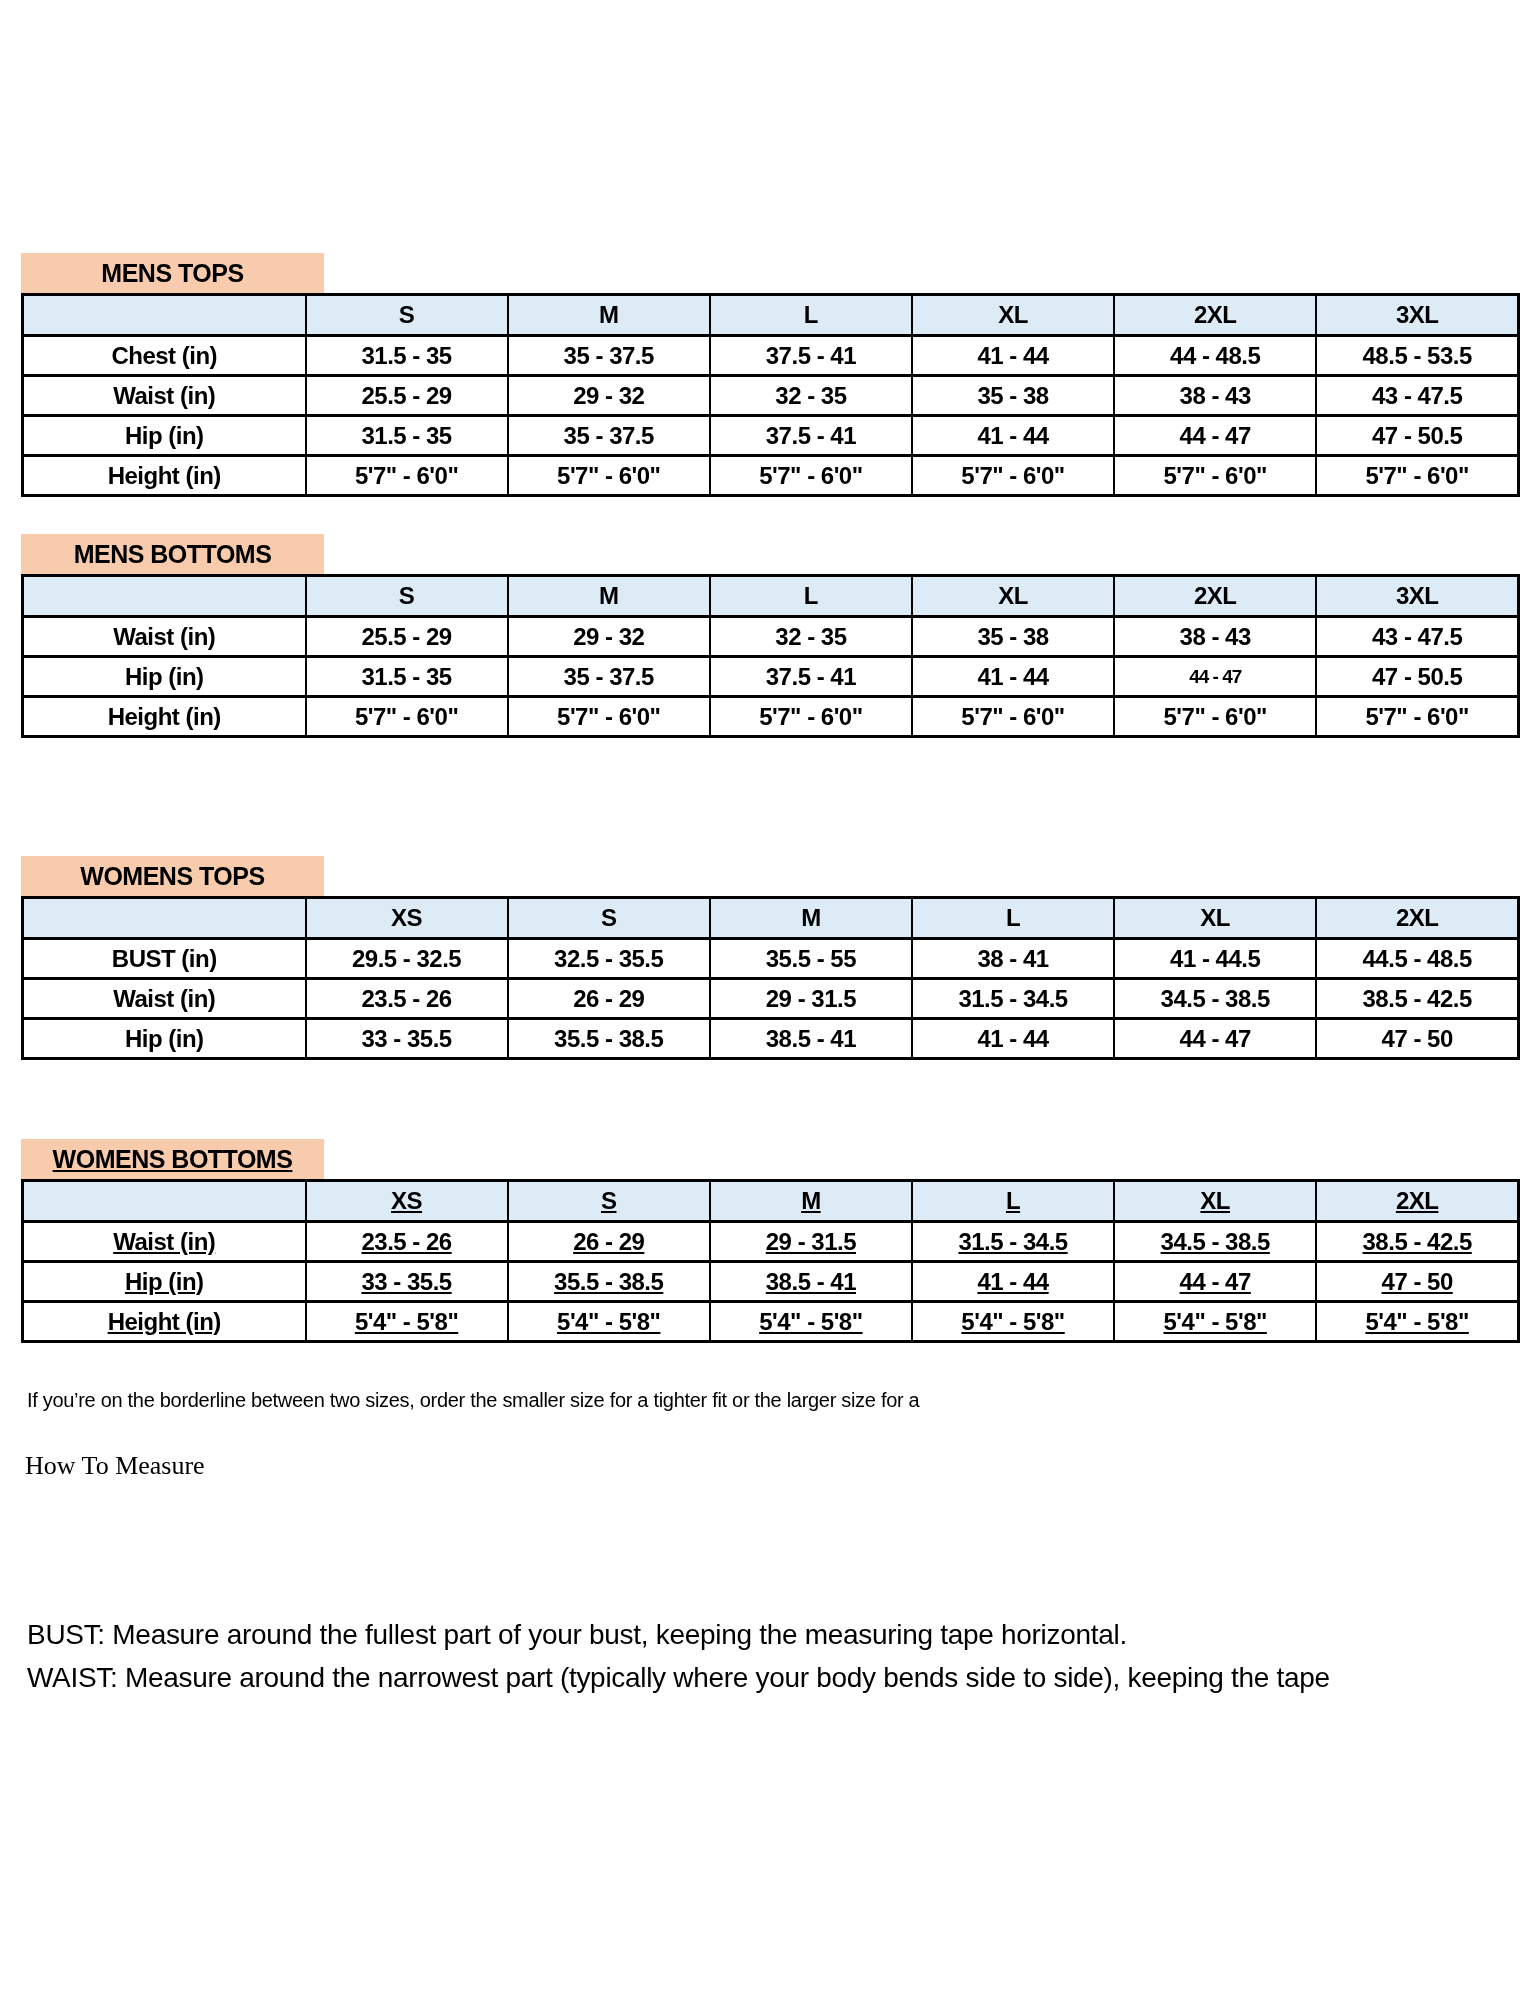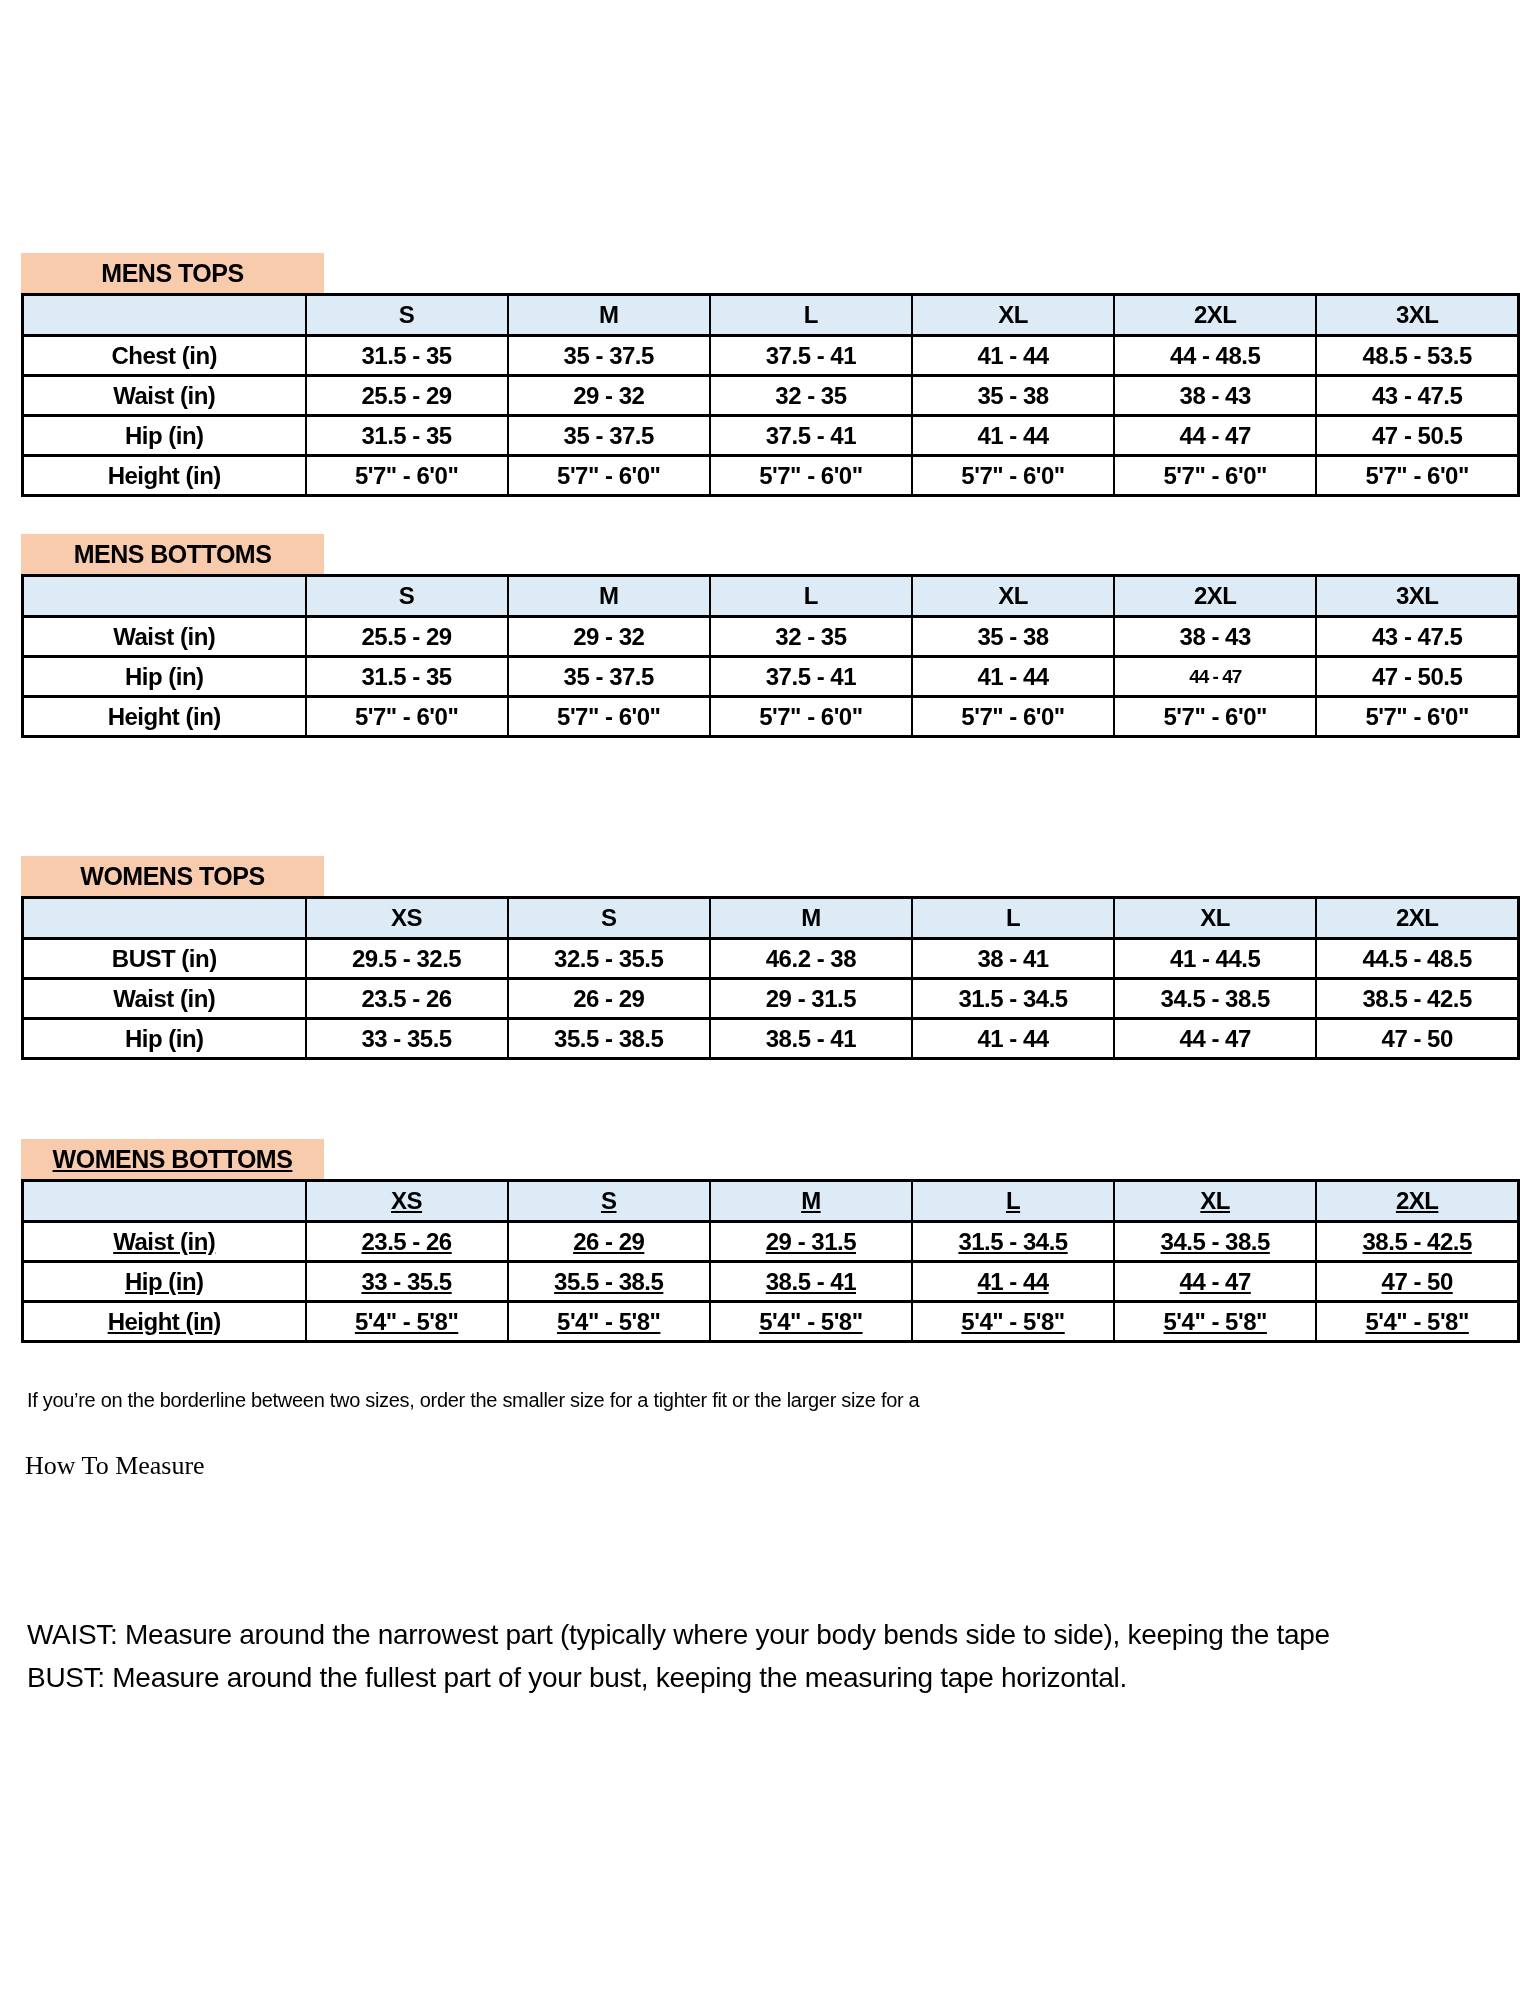--- a/index.html
+++ b/index.html
@@ -214,21 +214,21 @@
             <th>S</th>
             <th>M</th>
             <th>L</th>
             <th>XL</th>
             <th>2XL</th>
           </tr>
           <tr>
             <td>BUST (in)</td>
             <td>29.5 - 32.5</td>
             <td>32.5 - 35.5</td>
-            <td>46.2 - 38</td>
+            <td>35.5 - 55</td>
             <td>38 - 41</td>
             <td>41 - 44.5</td>
             <td>44.5 - 48.5</td>
           </tr>
           <tr>
             <td>Waist (in)</td>
             <td>23.5 - 26</td>
             <td>26 - 29</td>
             <td>29 - 31.5</td>
             <td>31.5 - 34.5</td>
@@ -298,17 +298,17 @@
           </tr>
         </tbody>
       </table>
     </section>
 
   <p class="note">If you’re on the borderline between two sizes, order the smaller size for a tighter fit or the larger size for a</p>
 
   <h2 class="how-to">How To Measure</h2>
 
   <div class="measure-block">
+    <p>BUST: Measure around the fullest part of your bust, keeping the measuring tape horizontal.</p>
     <p>WAIST: Measure around the narrowest part (typically where your body bends side to side), keeping the tape</p>
-    <p>BUST: Measure around the fullest part of your bust, keeping the measuring tape horizontal.</p>
   </div>
 
 </div>
 
 </body></html>

